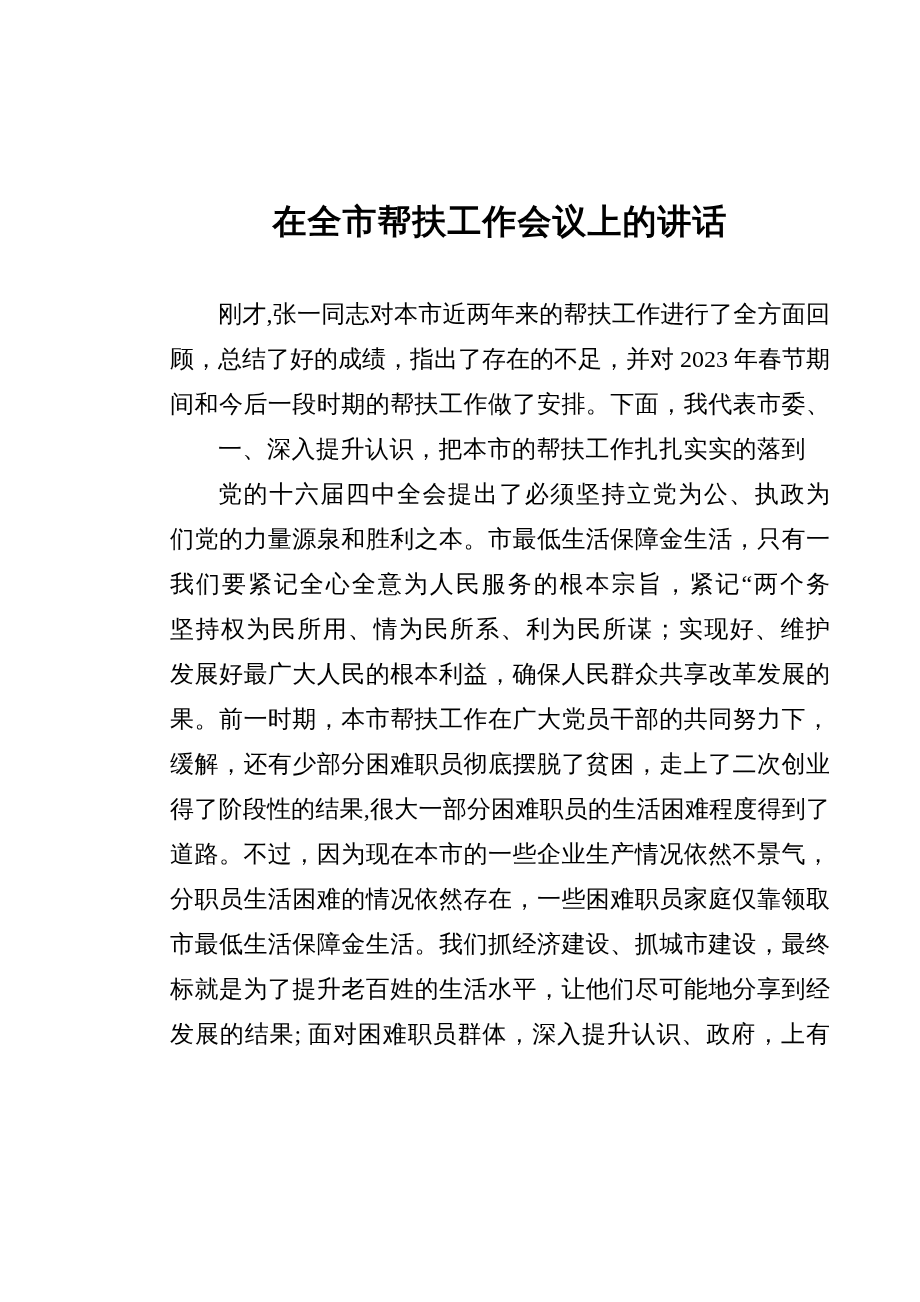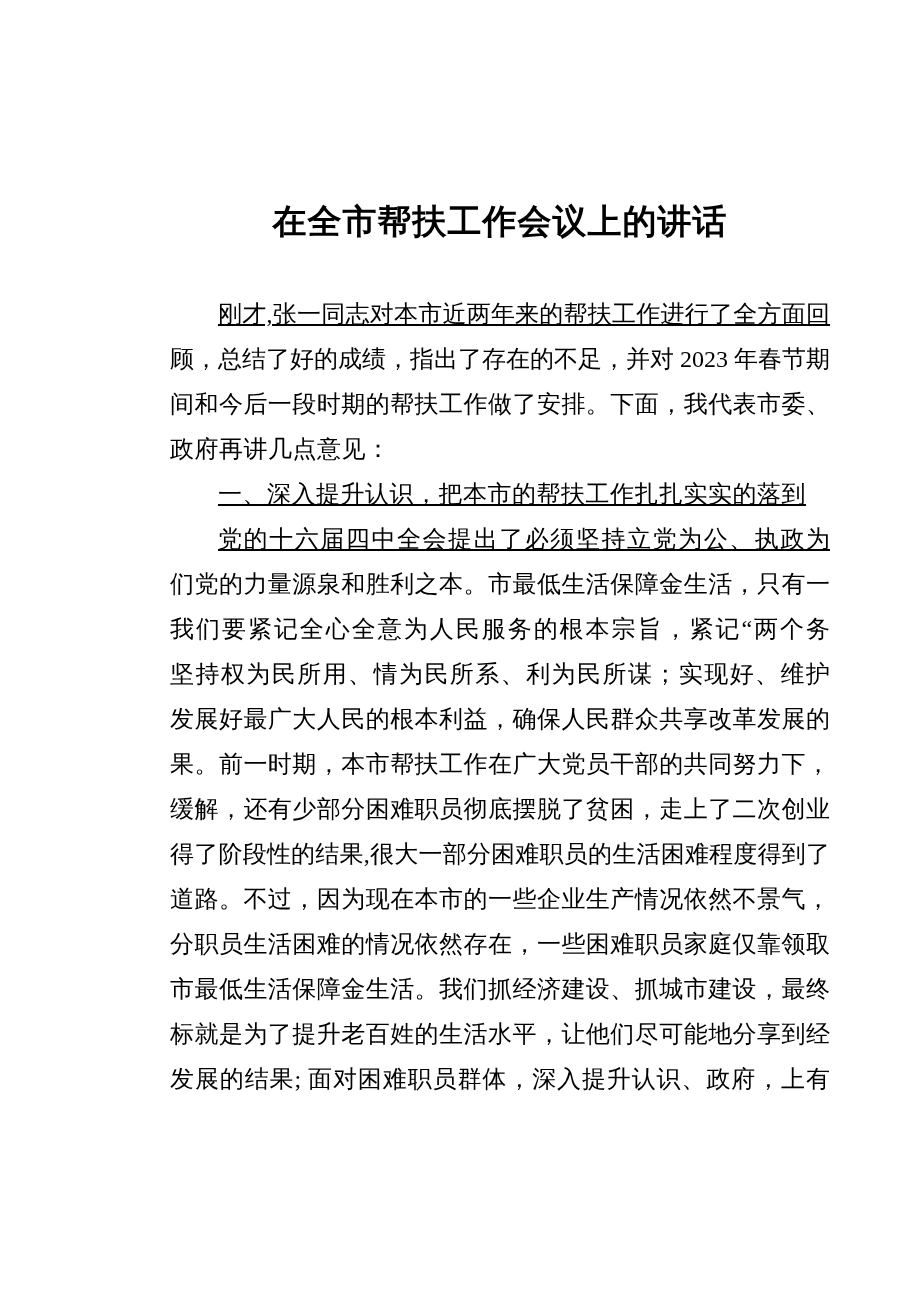--- a/index.html
+++ b/index.html
@@ -39,34 +39,32 @@
       letter-spacing: 0.5px;
     }
     .line.fill {
       text-align: justify;
       text-align-last: justify;
       text-justify: inter-ideograph;
       letter-spacing: 0;
     }
     .line.indent {
       text-indent: 48px;
-      text-decoration: underline;
     }
   </style>
 </head>
 <body>
 
 <div class="page">
   <h1 class="doc-title">在全市帮扶工作会议上的讲话</h1>
 
   <div class="doc-body">
     <div class="line fill indent">刚才,张一同志对本市近两年来的帮扶工作进行了全方面回</div>
     <div class="line fill">顾，总结了好的成绩，指出了存在的不足，并对 2023 年春节期</div>
     <div class="line fill">间和今后一段时期的帮扶工作做了安排。下面，我代表市委、市</div>
-    <div class="line">政府再讲几点意见：</div>
     <div class="line indent">一、深入提升认识，把本市的帮扶工作扎扎实实的落到实处</div>
     <div class="line fill indent">党的十六届四中全会提出了必须坚持立党为公、执政为民，</div>
     <div class="line fill">们党的力量源泉和胜利之本。市最低生活保障金生活，只有一</div>
     <div class="line fill">我们要紧记全心全意为人民服务的根本宗旨，紧记“两个务必”，</div>
     <div class="line fill">坚持权为民所用、情为民所系、利为民所谋；实现好、维护好、</div>
     <div class="line fill">发展好最广大人民的根本利益，确保人民群众共享改革发展的结</div>
     <div class="line fill">果。前一时期，本市帮扶工作在广大党员干部的共同努力下，取</div>
     <div class="line fill">缓解，还有少部分困难职员彻底摆脱了贫困，走上了二次创业的</div>
     <div class="line fill">得了阶段性的结果,很大一部分困难职员的生活困难程度得到了</div>
     <div class="line fill">道路。不过，因为现在本市的一些企业生产情况依然不景气，部</div>

